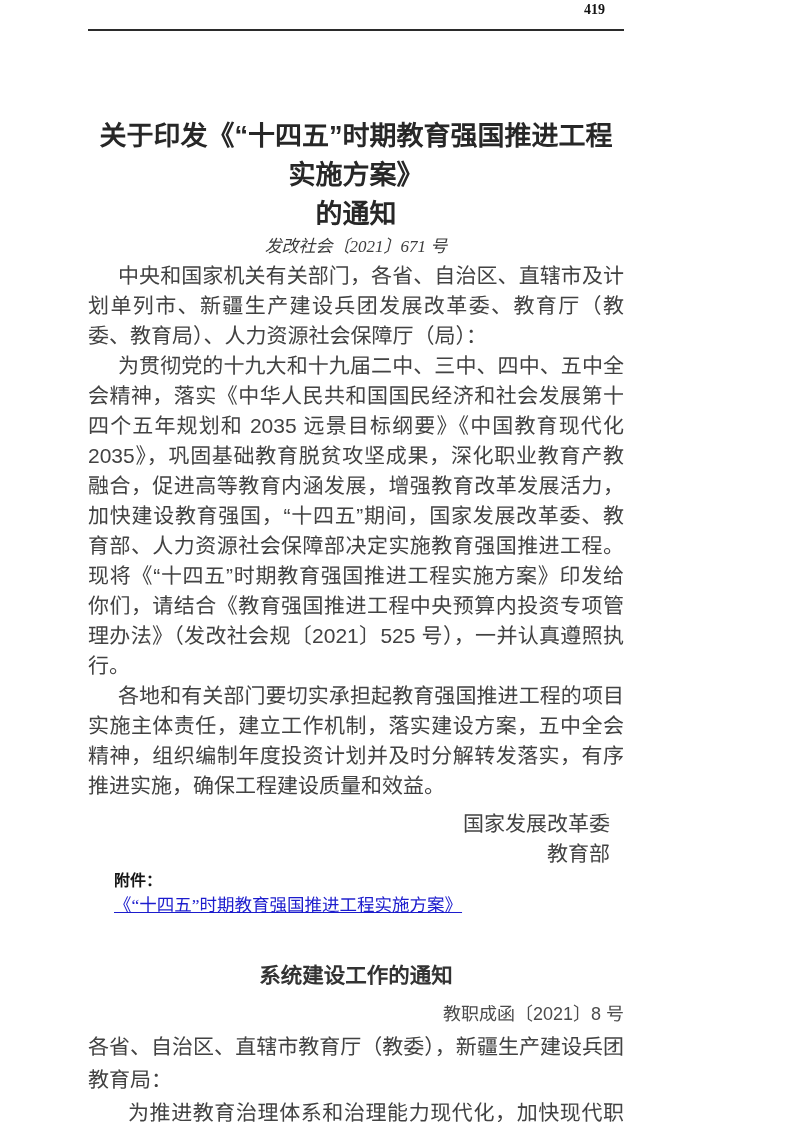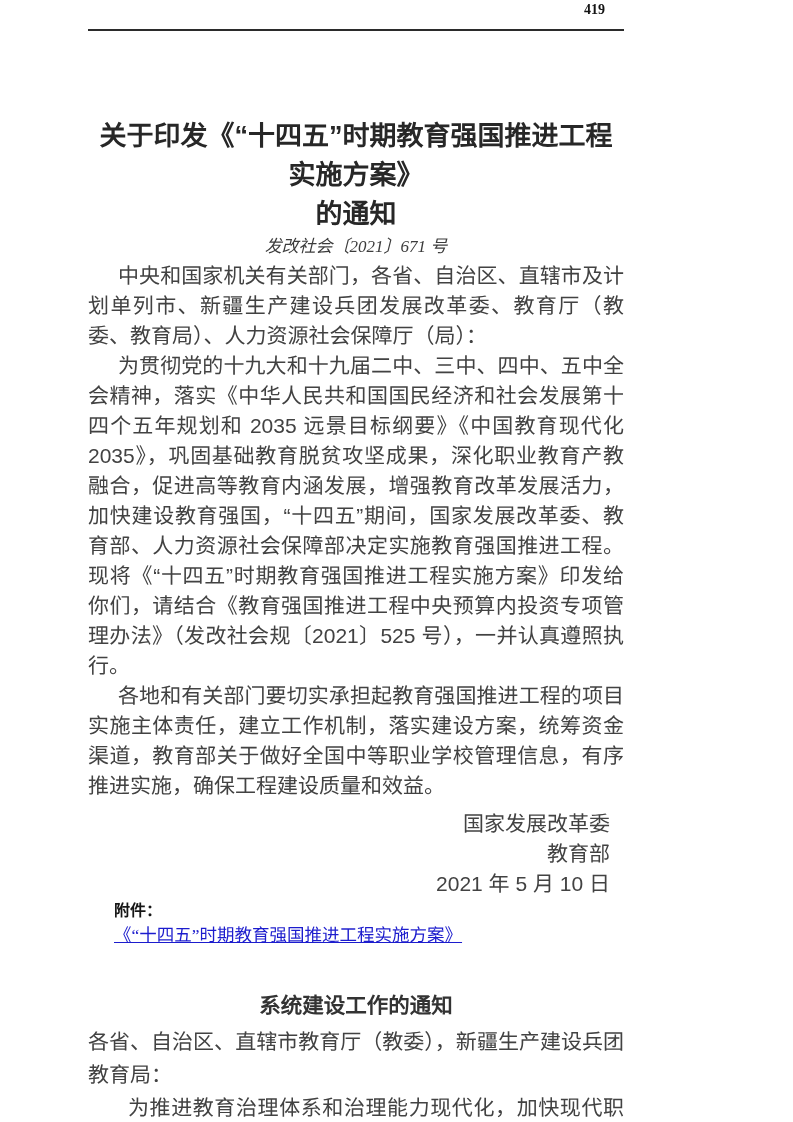--- a/index.html
+++ b/index.html
@@ -121,37 +121,37 @@
   <section>
     <h1 class="title1">
       <span class="tline">关于印发《“十四五”时期教育强国推进工程实施方案》</span>
       <span class="tline">的通知</span>
     </h1>
 
     <div class="docno1">发改社会〔2021〕671 号</div>
 
     <p class="body indent first-p">中央和国家机关有关部门，各省、自治区、直辖市及计划单列市、新疆生产建设兵团发展改革委、教育厅（教委、教育局）、人力资源社会保障厅（局）：</p>
     <p class="body indent">为贯彻党的十九大和十九届二中、三中、四中、五中全会精神，落实《中华人民共和国国民经济和社会发展第十四个五年规划和 2035 远景目标纲要》《中国教育现代化 2035》，巩固基础教育脱贫攻坚成果，深化职业教育产教融合，促进高等教育内涵发展，增强教育改革发展活力，加快建设教育强国，“十四五”期间，国家发展改革委、教育部、人力资源社会保障部决定实施教育强国推进工程。现将《“十四五”时期教育强国推进工程实施方案》印发给你们，请结合《教育强国推进工程中央预算内投资专项管理办法》（发改社会规〔2021〕525 号），一并认真遵照执行。</p>
-    <p class="body indent">各地和有关部门要切实承担起教育强国推进工程的项目实施主体责任，建立工作机制，落实建设方案，统筹资金渠道，教育部关于做好全国中等职业学校管理信息，有序推进实施，确保工程建设质量和效益。</p>
+    <p class="body indent">各地和有关部门要切实承担起教育强国推进工程的项目实施主体责任，建立工作机制，落实建设方案，五中全会精神，组织编制年度投资计划并及时分解转发落实，有序推进实施，确保工程建设质量和效益。</p>
 
     <div class="sigs">
       <div>国家发展改革委</div>
       <div>教育部</div>
-      <div>2021 年 5 月 10 日</div>
     </div>
 
     <div class="attachment">
       <div class="att-label">附件：</div>
       <a class="att-link" href="#">《“十四五”时期教育强国推进工程实施方案》</a>
     </div>
   </section>
 
   <section class="doc2">
     <h2 class="title2">
       <span class="tline">系统建设工作的通知</span>
     </h2>
 
+    <div class="docno2">教职成函〔2021〕8 号</div>
 
     <p class="body2 salutation">各省、自治区、直辖市教育厅（教委），新疆生产建设兵团教育局：</p>
     <p class="body2 indent2">为推进教育治理体系和治理能力现代化，加快现代职业教育体系建设，落实《教育部关于加强新时代教育管理信息化工作的通知》（教科信函</p>
   </section>
 
 </div>
 
 </body></html>

